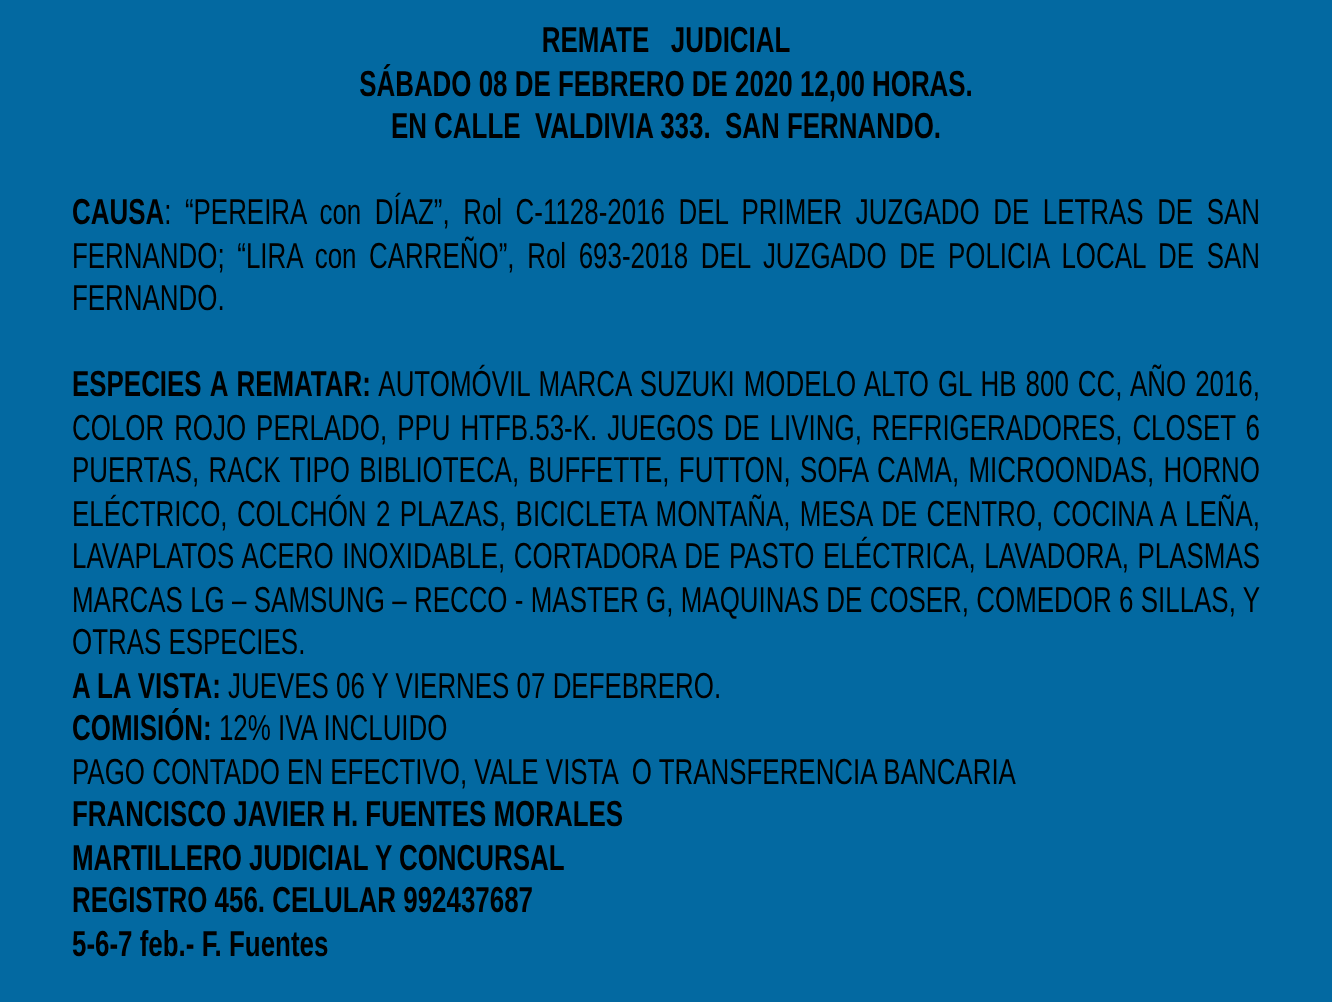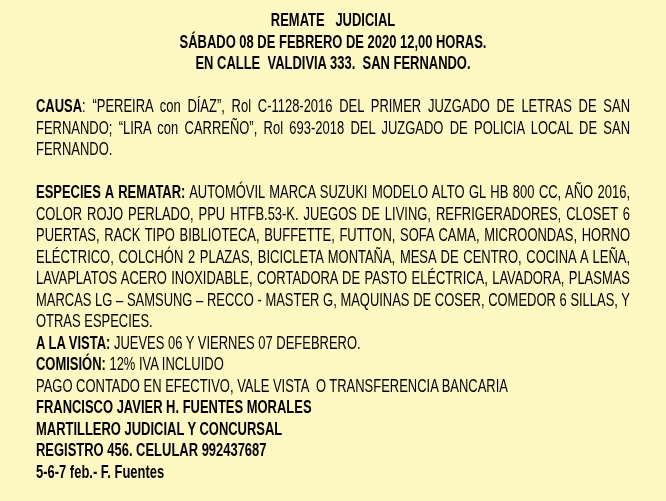--- a/index.html
+++ b/index.html
@@ -4,21 +4,21 @@
 <style>
   html, body {
     margin: 0;
     padding: 0;
     background: #ffffff;
   }
   .sheet {
     position: relative;
     width: 666px;
     height: 501px;
-    background: #fef9c3;
+    background: #0369a1;
     overflow: hidden;
   }
   
   .content {
     box-sizing: border-box;
     width: 925px;
     transform: scaleX(0.72);
     transform-origin: top left;
     padding: 10px 50px 0 50px;
     font-family: "Liberation Sans", "DejaVu Sans", sans-serif;

